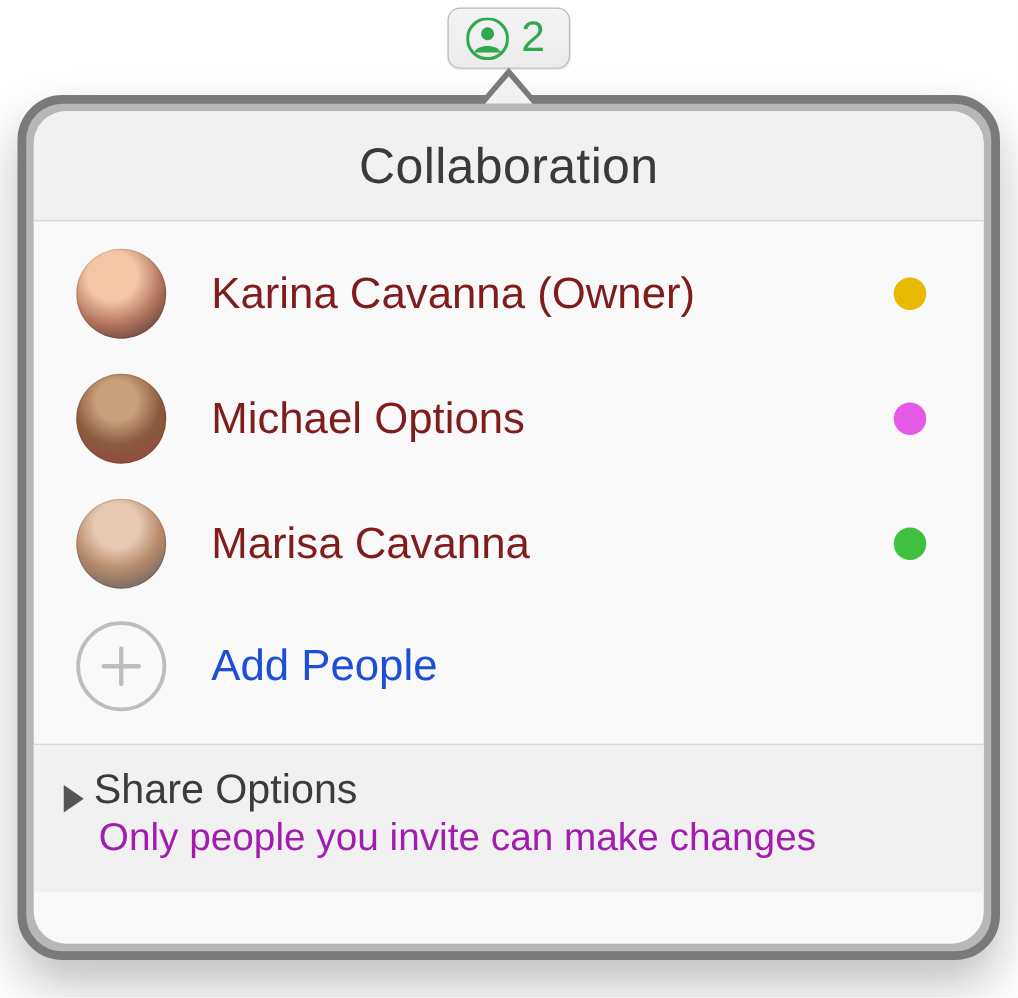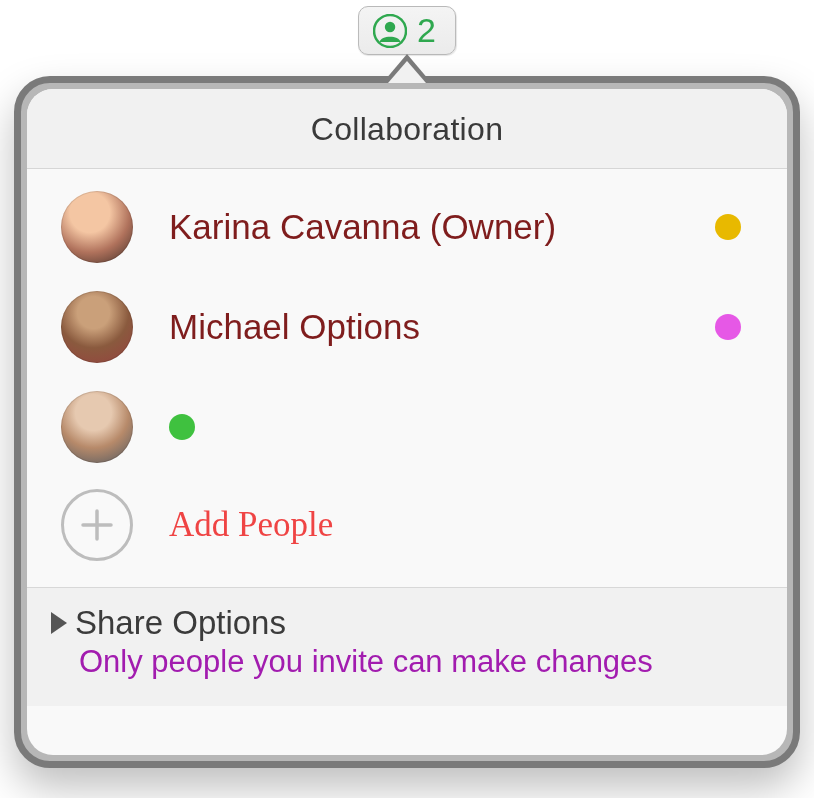--- a/index.html
+++ b/index.html
@@ -82,21 +82,21 @@
   .popover{
     position:absolute;
     inset:6px;
     border-radius:26px;
     background:#f9f9f9;
     overflow:hidden;
   }
   .header{
     background:#f1f1f1;
     text-align:center;
-    font-size:32px;
+    font-size:40px;
     color:#3a3a3a;
     padding:22px 0 20px;
     border-bottom:1px solid #d6d6d6;
     letter-spacing:.3px;
   }
   .list{
     padding:8px 0 0 0;
   }
   .row{
     display:flex;
@@ -131,31 +131,30 @@
   .add-circle{
     width:72px;height:72px;border-radius:50%;
     border:3px solid #bdbdbd;
     display:flex;align-items:center;justify-content:center;
     flex:0 0 72px;
     box-sizing:border-box;
   }
   .add-circle svg{display:block}
   .add-label{
     font-size:35px;
-    color:#ef4444;
-    font-family:Liberation Serif, serif;
+    color:#1d4ed8;
   }
   .footer{
     border-top:1px solid #d8d8d8;
     background:#f1f1f1;
     padding:16px 20px 26px 20px;
   }
   .share-head{
     display:flex;
-    align-items:center;
+    align-items:flex-end;
     gap:8px;
     cursor:pointer;
   }
   .share-title{
     font-size:33px;
     color:#3b3b3b;
   }
   .share-sub{
     font-size:31px;
     color:#a21caf;
@@ -206,20 +205,21 @@
         </div>
 
         <div class="row">
           <div class="avatar av2"></div>
           <div class="name">Michael Options</div>
           <div class="dot" style="background: rgb(230, 88, 230);"></div>
         </div>
 
         <div class="row">
           <div class="avatar av3"></div>
+          <div class="name">Marisa Cavanna</div>
           <div class="dot" style="background: rgb(63, 193, 63);"></div>
         </div>
 
         <div class="add-row">
           <div class="add-circle">
             <svg width="40" height="40" viewBox="0 0 40 40">
               <line x1="20" y1="6" x2="20" y2="34" stroke="#bdbdbd" stroke-width="3.5" stroke-linecap="round"></line>
               <line x1="6" y1="20" x2="34" y2="20" stroke="#bdbdbd" stroke-width="3.5" stroke-linecap="round"></line>
             </svg>
           </div>

